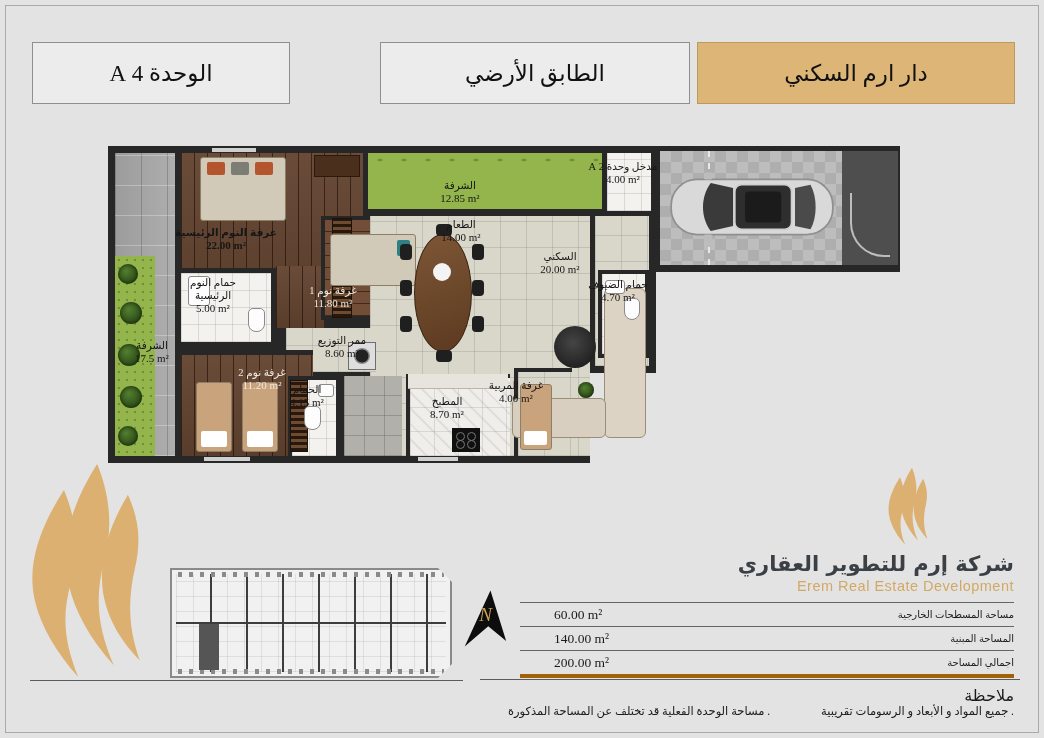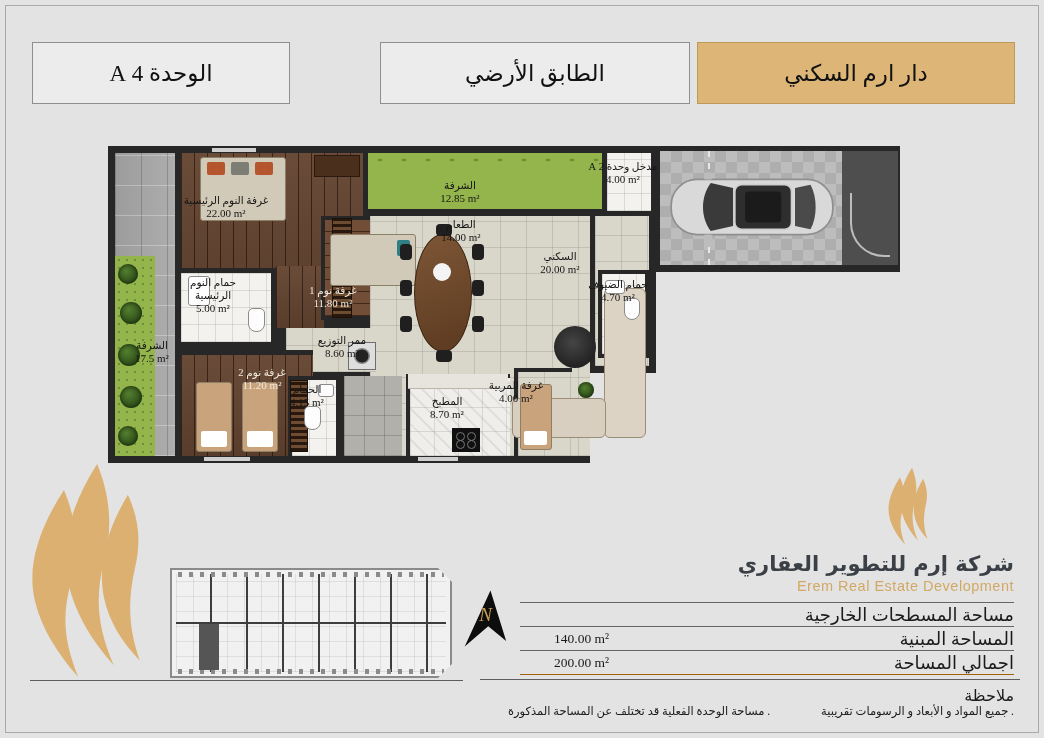--- a/index.html
+++ b/index.html
@@ -45,23 +45,23 @@
   .siteplan .grid{position:absolute;left:4px;top:4px;right:4px;bottom:4px;
     background-image:linear-gradient(#3d3d3d,#3d3d3d),repeating-linear-gradient(90deg,transparent 0 34px,#3d3d3d 34px 36px),repeating-linear-gradient(90deg,rgba(0,0,0,.08) 0 1px,transparent 1px 17px),repeating-linear-gradient(0deg,rgba(0,0,0,.08) 0 1px,transparent 1px 15px);
     background-size:100% 2px,100% 100%,100% 100%,100% 100%;
     background-position:0 50%,0 0,0 0,0 0;background-repeat:no-repeat,repeat,repeat,repeat;}
   .siteplan .ticks{position:absolute;left:6px;right:6px;height:5px;background:repeating-linear-gradient(90deg,#8a8a8a 0 4px,transparent 4px 11px);}
   .divline{background:#5c5c5c;height:1px;}
   .co-ar{font-size:21px;font-weight:bold;color:#3a4046;direction:rtl;text-align:right;font-family:"DejaVu Sans",sans-serif;margin-top:7px;}
   .co-en{font-size:14.5px;color:#d2a964;text-align:right;font-family:"Liberation Sans","DejaVu Sans",sans-serif;letter-spacing:.5px;}
   .atable{left:520px;top:602px;width:494px;font-size:13.5px;}
   .atable .row{display:flex;align-items:center;height:23px;border-top:1px solid #666;}
-  .atable .row:last-child{border-bottom:1px solid #a16207;}
+  .atable .row:last-child{border-bottom:4px solid #a16207;}
   .atable .val{width:210px;padding-left:34px;font-family:"Liberation Serif",serif;}
-  .atable .lbl{flex:1;text-align:right;direction:rtl;font-size:18px;}
+  .atable .lbl{flex:1;text-align:right;direction:rtl;font-size:10px;}
   .notes-title{font-size:16px;direction:rtl;text-align:right;}
   .notes-row{display:flex;justify-content:space-between;direction:rtl;font-size:11.5px;}
   .note{direction:rtl;margin-left:26px;}
 </style>
 </head>
 <body>
 
 <svg width="0" height="0" style="position:absolute">
   <defs>
     <g id="flame">
@@ -186,21 +186,21 @@
   </div>
 
   <div class="furn bedmat" style="left:412px;top:238px;width:30px;height:64px;background:#c8a37c;">
     <div class="pillow" style="left:3px;bottom:4px;width:23px;height:14px;background:#fff;"></div>
   </div>
 
   <div class="wallslit" style="left:104px;top:2px;width:44px;height:4px;"></div>
   <div class="wallslit" style="left:96px;top:311px;width:46px;height:4px;"></div>
   <div class="wallslit" style="left:310px;top:311px;width:40px;height:4px;"></div>
 
-  <div class="rlabel" style="left:48px;top:48px;width:140px;">
+  <div class="rlabel" style="left:48px;top:80px;width:140px;font-weight:bold;">
     <span class="nm">غرفة النوم الرئيسية</span>
       <span class="ar">22.00 m²</span>
   </div>
   <div class="rlabel" style="left:74px;top:130px;width:62px;">
     <span class="nm">حمام النوم الرئيسية</span>
       <span class="ar">5.00 m²</span>
   </div>
   <div class="rlabel" style="left:190px;top:138px;width:70px;color:#f0e8dc;">
     <span class="nm">غرفة نوم 1</span>
       <span class="ar">11.80 m²</span>
@@ -268,20 +268,21 @@
 </svg>
 
 <svg class="abs" style="left:878px;top:460px;" width="62" height="90" viewBox="0 0 110 210">
   <use href="#flame" fill="#dcb071"></use>
 </svg>
 <div class="abs co-ar" style="left:700px;top:545px;width:314px;">شركة إرم للتطوير العقاري</div>
 <div class="abs co-en" style="left:700px;top:578px;width:314px;">Erem Real Estate Development</div>
 
 <div class="abs atable">
   <div class="row">
+    <span class="val">60.00 m²</span>
     <span class="lbl">مساحة المسطحات الخارجية</span>
   </div>
   <div class="row">
     <span class="val">140.00 m²</span>
     <span class="lbl">المساحة المبنية</span>
   </div>
   <div class="row">
     <span class="val">200.00 m²</span>
     <span class="lbl">اجمالي المساحة</span>
   </div>

